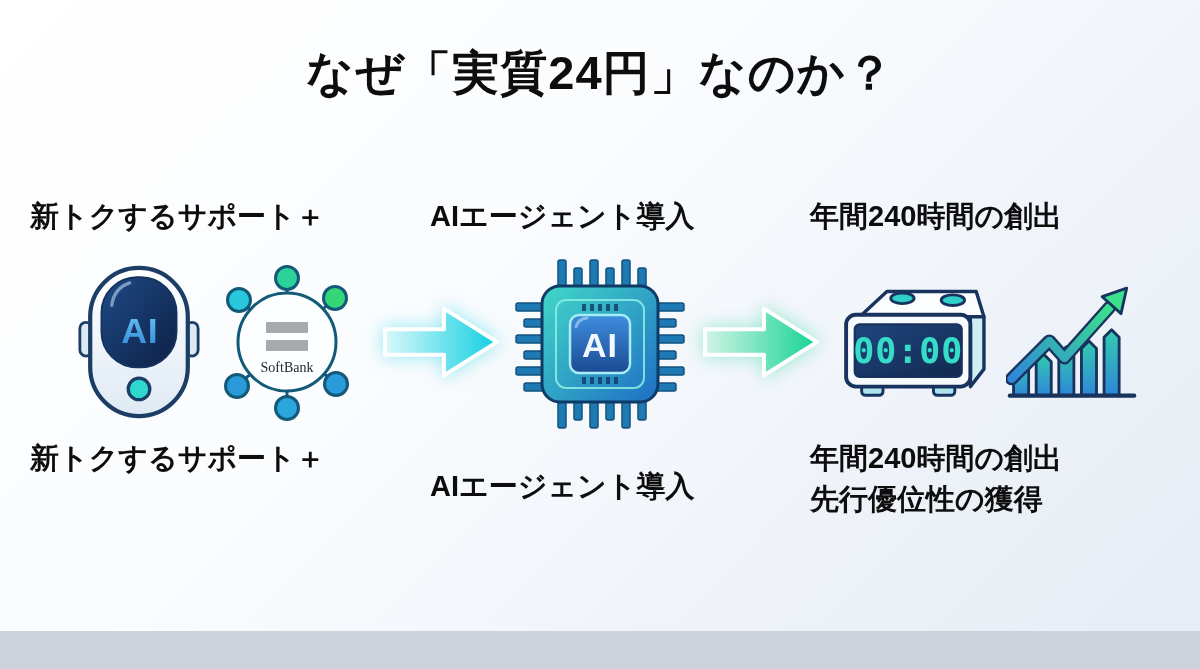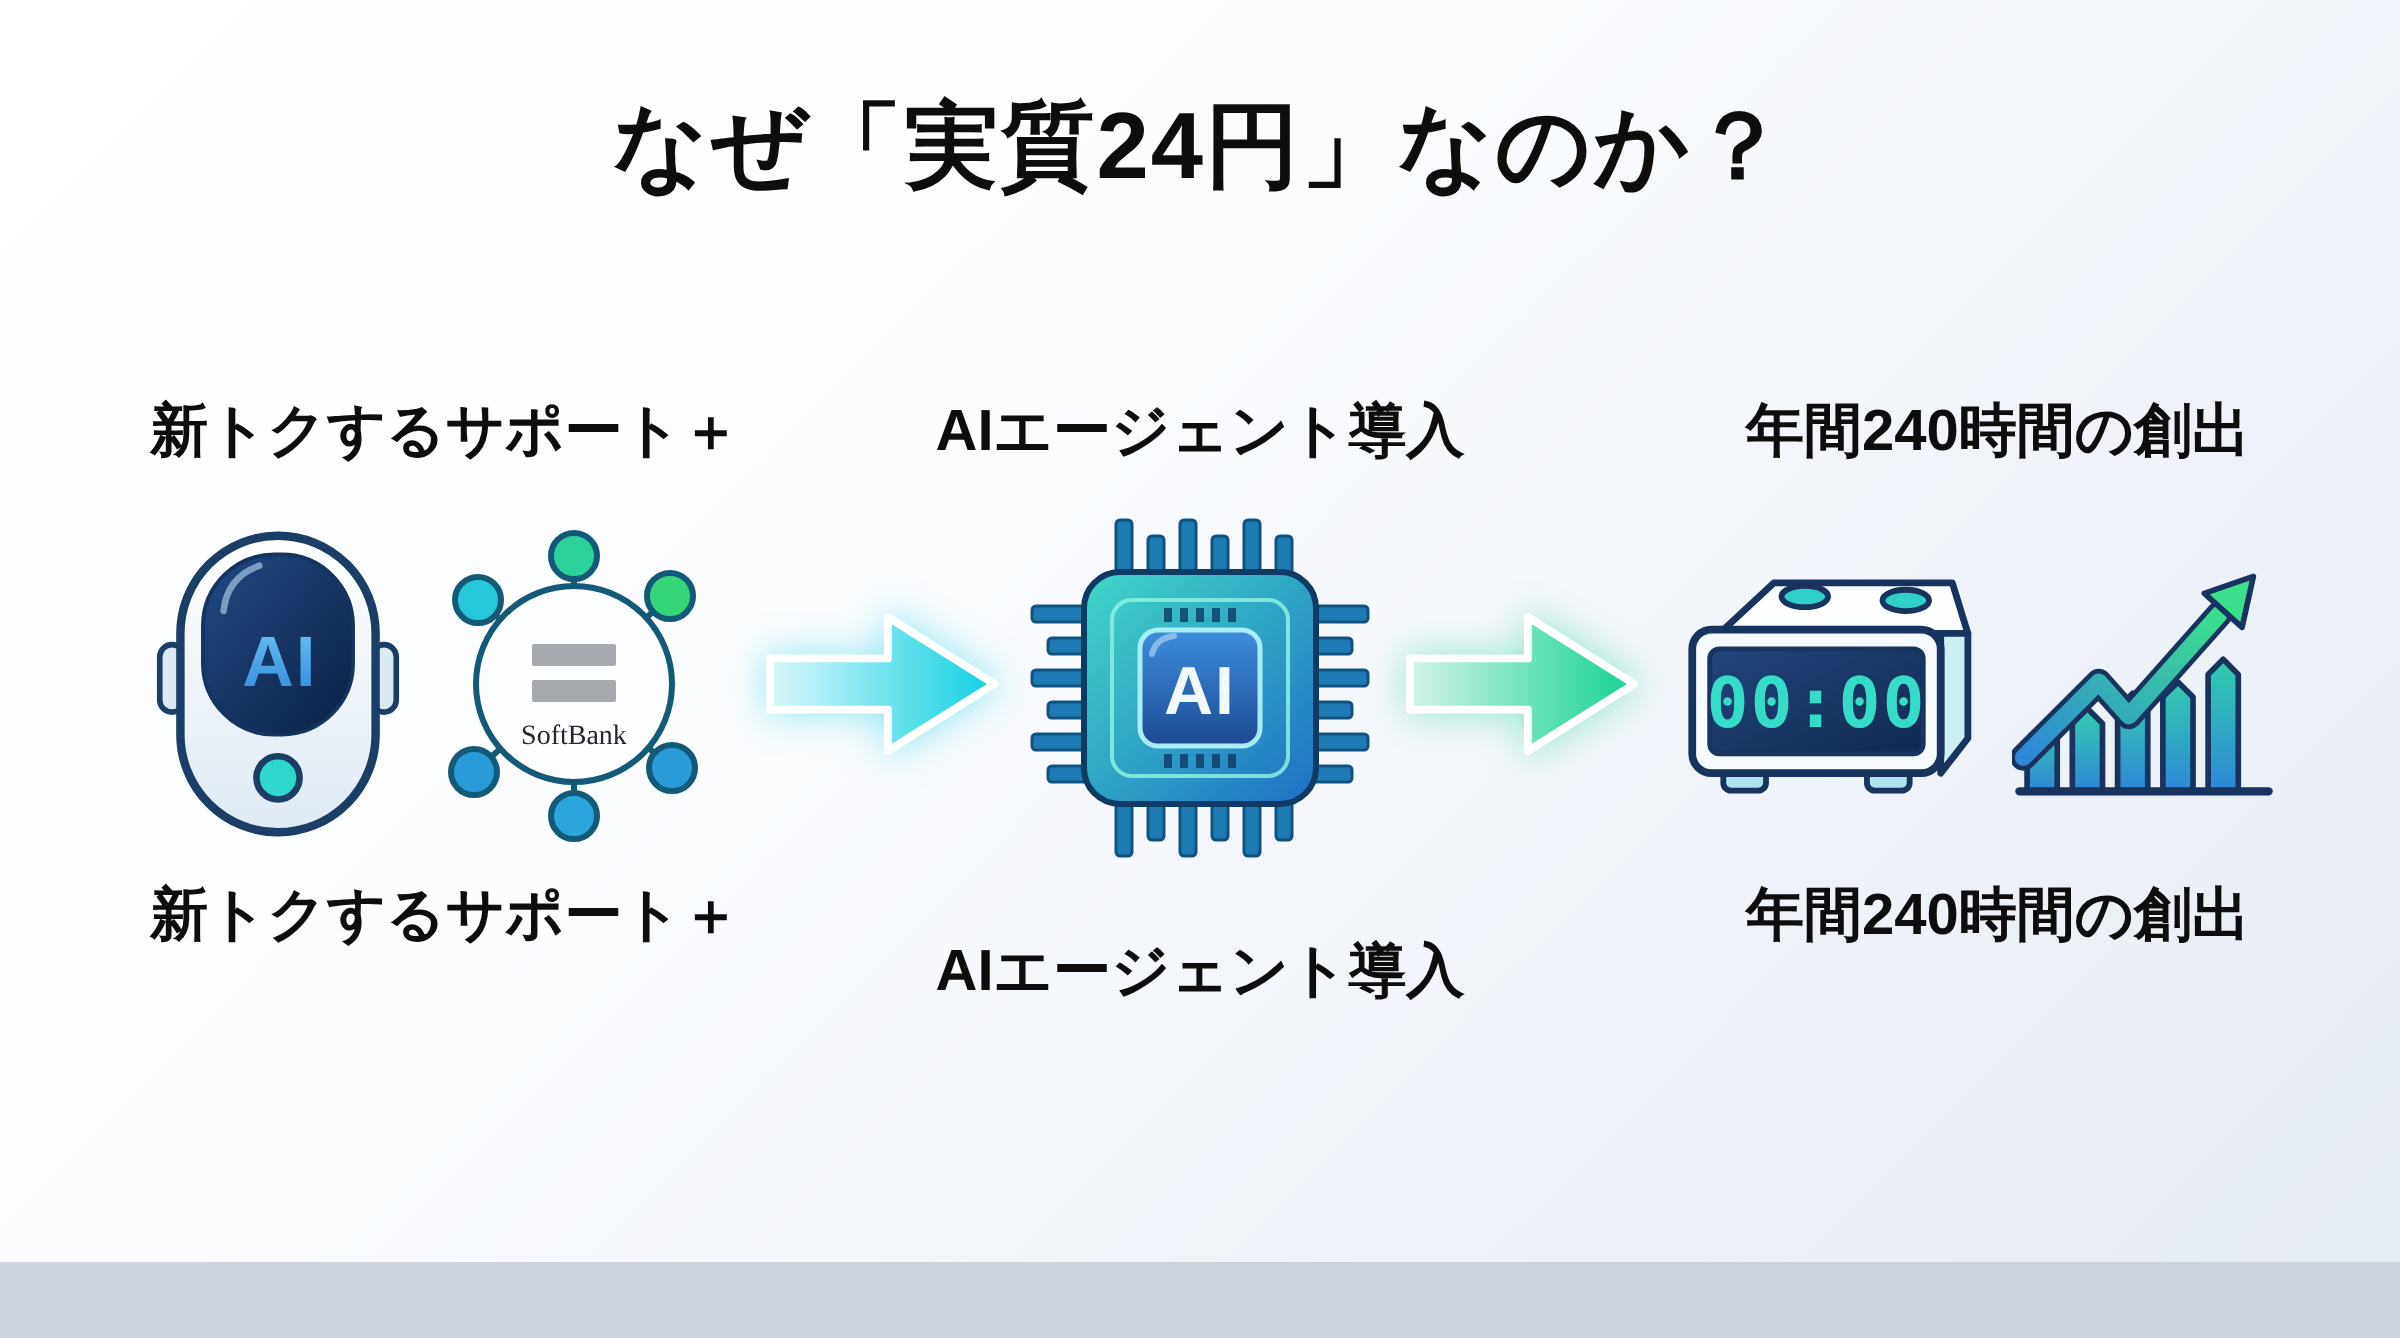--- a/index.html
+++ b/index.html
@@ -6,21 +6,21 @@
   .canvas {
     position:relative; width:1200px; height:631px; overflow:hidden;
     background:linear-gradient(135deg,#ffffff 0%,#fafcfe 40%,#edf1f8 78%,#e7edf5 100%);
     font-family:"Liberation Sans","DejaVu Sans",sans-serif; color:#0d0d0d;
   }
   .title {
     position:absolute; top:42px; left:0; width:100%; margin:0;
     text-align:center; font-size:47px; font-weight:800; letter-spacing:1px;
   }
   .label {
-    position:absolute; text-align:center; font-weight:800;
+    position:absolute; text-align:left; font-weight:800;
     font-size:29px; line-height:1.42; white-space:nowrap;
   }
   .lbl-top-left  { left:30px;  top:196px; width:385px; }
   .lbl-top-mid   { left:430px; top:196px; width:340px; }
   .lbl-top-right { left:810px; top:196px; width:378px; }
   .lbl-bot-left  { left:30px;  top:438px; width:385px; }
   .lbl-bot-mid   { left:430px; top:466px; width:340px; }
   .lbl-bot-right { left:810px; top:438px; width:378px; }
   .icon { position:absolute; }
   .robot-icon   { left:78px;   top:258px; width:122px; height:168px; }
@@ -212,15 +212,16 @@
   </svg>
 
   <div class="label lbl-bot-left">
     <span>新トクするサポート＋</span><br>
   </div>
   <div class="label lbl-bot-mid">
     <span>AIエージェント導入</span>
   </div>
   <div class="label lbl-bot-right">
     <span>年間240時間の創出</span><br>
+    <span>先行優位性の獲得</span>
   </div>
 
 </div>
 
 </body></html>

